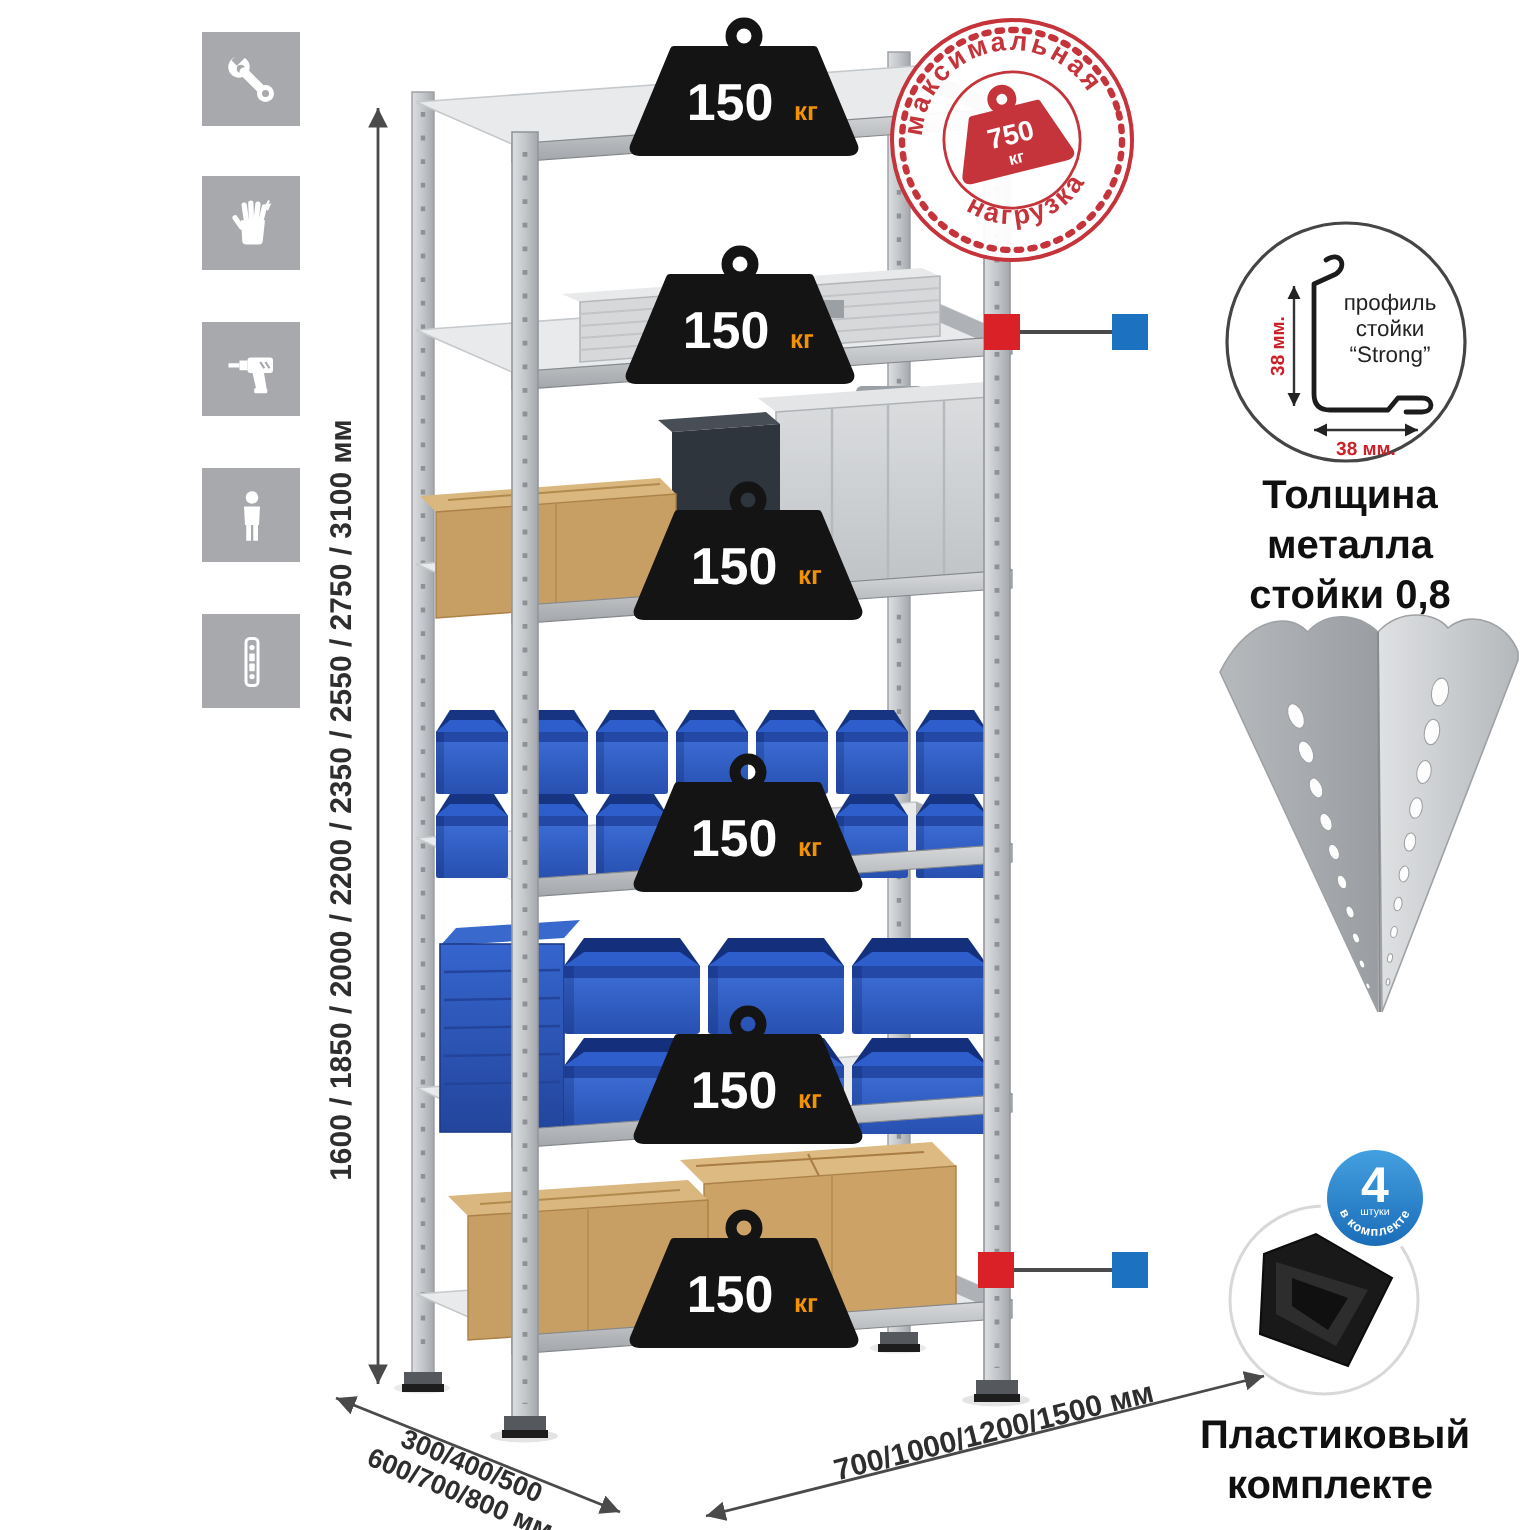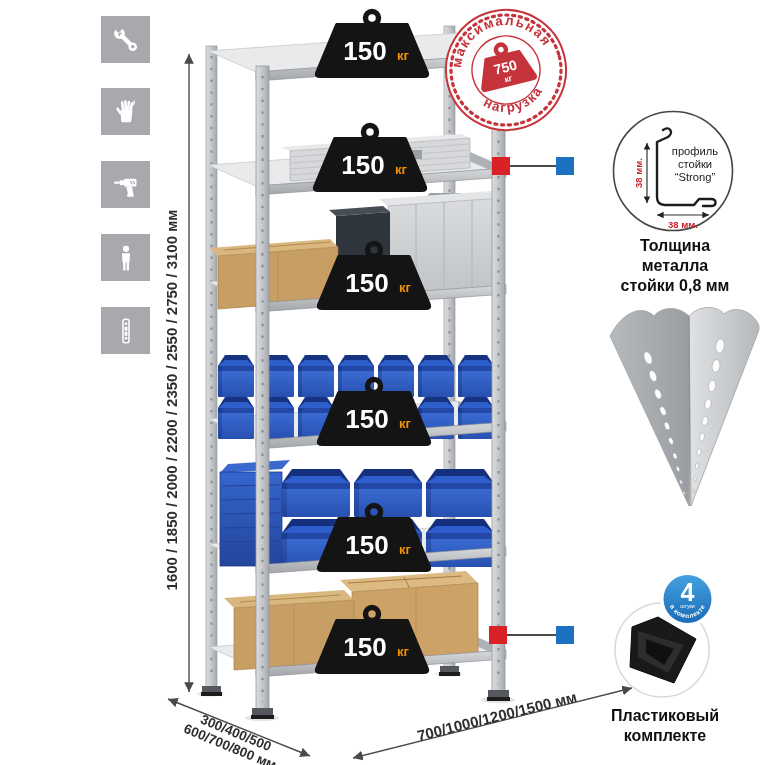--- a/index.html
+++ b/index.html
@@ -5,21 +5,21 @@
   html,body{margin:0;padding:0;background:#fff;}
   .stage{position:relative;width:765px;height:765px;background:#fff;overflow:hidden;
          font-family:"Liberation Sans",sans-serif;}
   .tool-icon{position:absolute;left:101px;width:49px;height:47px;background:#a7a9ac;
              display:flex;align-items:center;justify-content:center;}
   .dim-label{position:absolute;color:#2e2e2e;font-weight:bold;white-space:nowrap;}
   #height-label{left:171px;top:400px;font-size:15px;transform:translate(-50%,-50%) rotate(-90deg);}
   #depth-label{left:233px;top:740px;font-size:13.5px;line-height:1.12;text-align:center;
                transform:translate(-50%,-50%) rotate(22.5deg);}
   #width-label{left:497px;top:716px;font-size:15px;transform:translate(-50%,-50%) rotate(-14deg);}
-  .caption{position:absolute;text-align:center;color:#101010;font-size:16px;font-weight:600;line-height:1.25;}
+  .caption{position:absolute;text-align:center;color:#101010;font-size:20px;font-weight:600;line-height:1.25;}
   #profile-caption{left:610px;top:236px;width:130px;}
   #foot-caption{left:600px;top:706px;width:130px;}
   .sq{position:absolute;width:18px;height:18px;}
   .sq.red{background:#da2128;}
   .sq.blue{background:#1d71c1;}
   .cline{position:absolute;height:2px;background:#4a4a4a;}
   .wnum{font-size:26px;font-weight:bold;fill:#fff;text-anchor:middle;}
   .wunit{font-size:13px;font-weight:bold;fill:#f39200;text-anchor:middle;}
   .stamp-arc{font-size:13.5px;font-weight:bold;fill:#c5343b;letter-spacing:1.5px;}
   .ptxt{font-size:11.2px;fill:#222;text-anchor:middle;}

